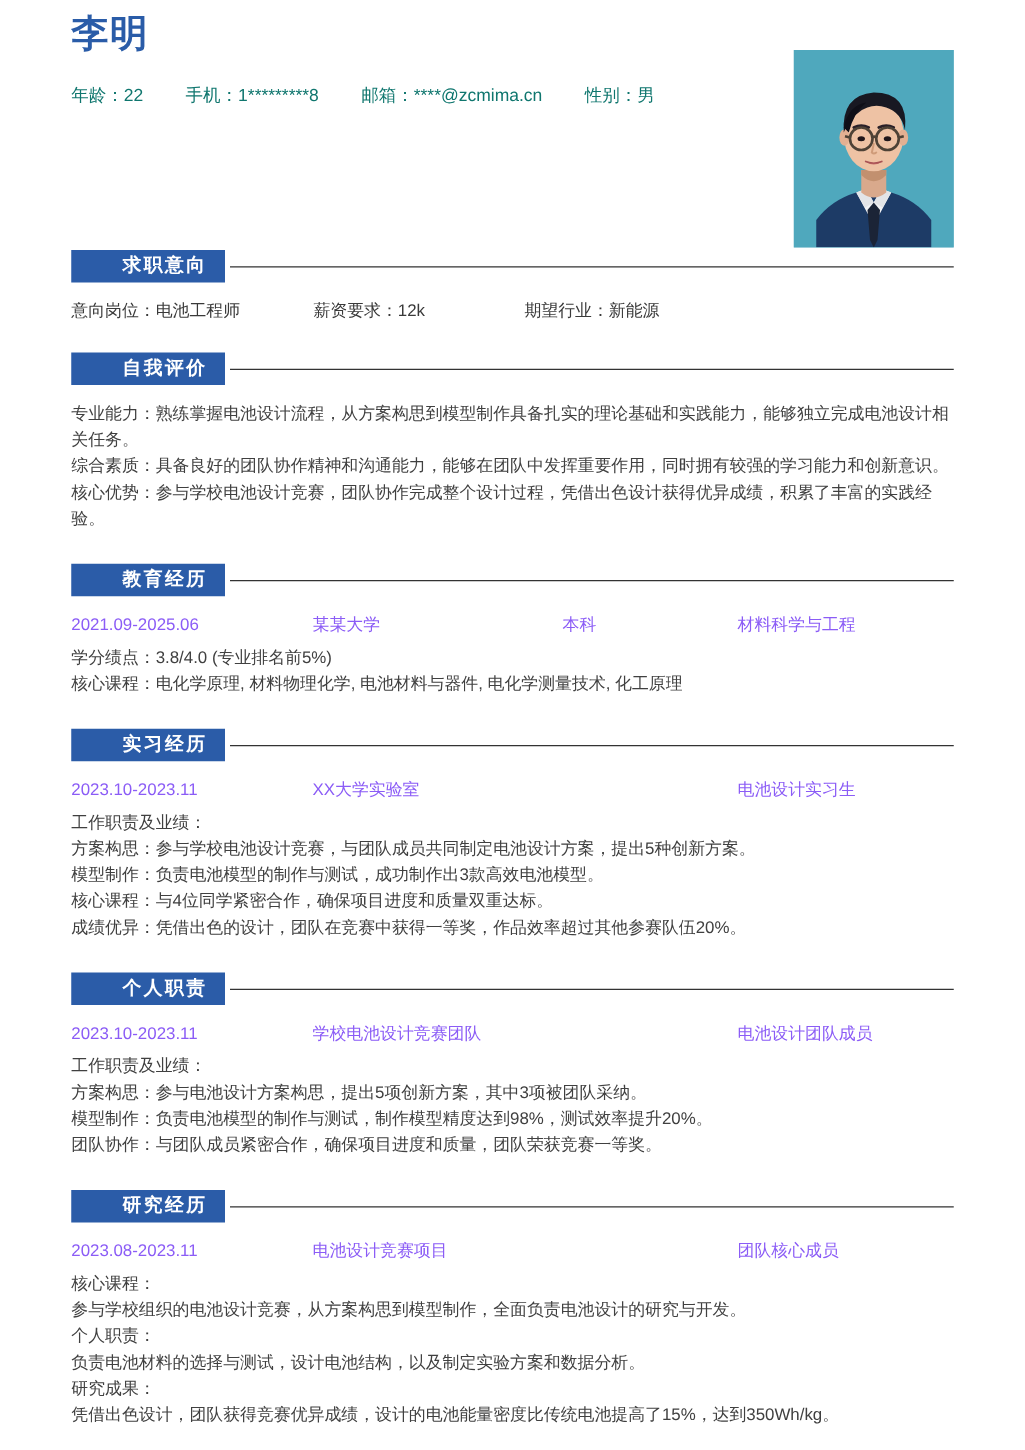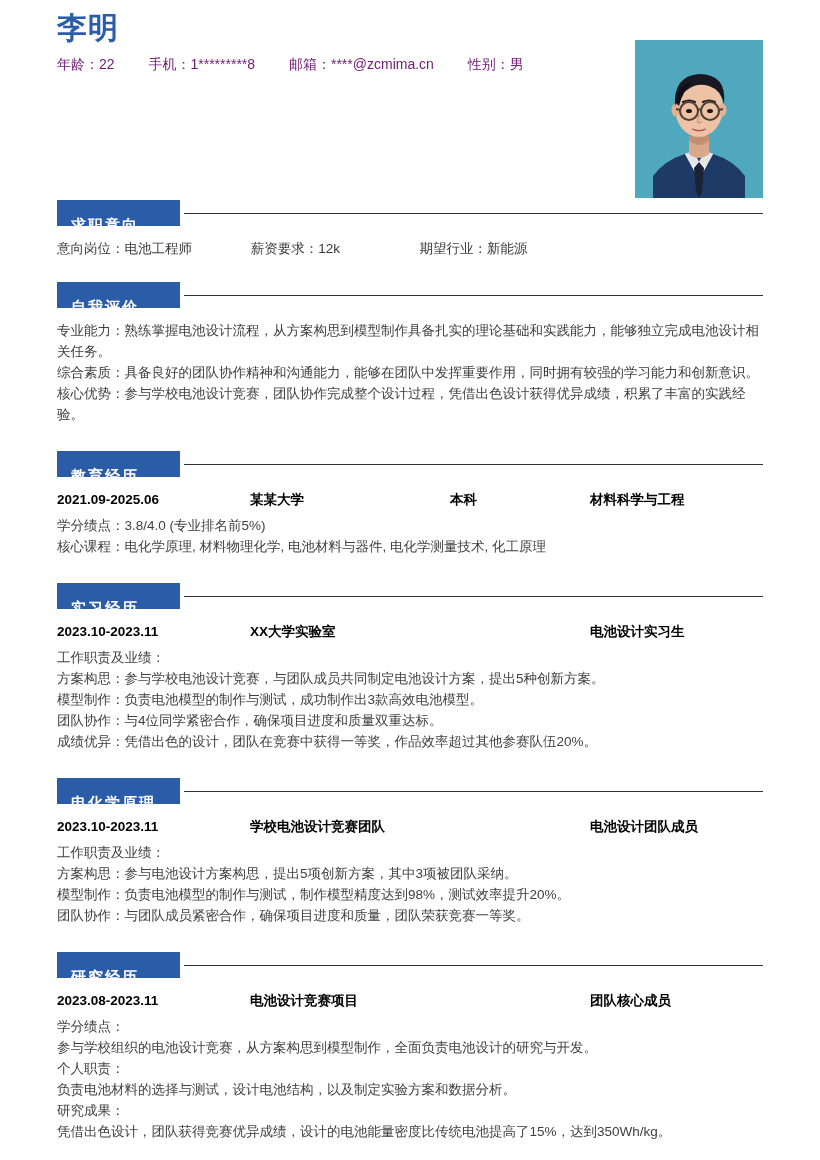--- a/index.html
+++ b/index.html
@@ -33,23 +33,23 @@
   }
   .name {
     font-size: 30px;
     font-weight: bold;
     color: #2a5ca8;
     letter-spacing: 1px;
     line-height: 1.2;
     margin: 10px 0 0 0;
   }
   .contact-row {
-    margin-top: 10px;
+    margin-top: 22px;
     font-size: 14px;
-    color: #701a75;
+    color: #0f766e;
     white-space: nowrap;
   }
   .contact-item {
     display: inline-block;
     margin-right: 30px;
   }
   .contact-item:last-child { margin-right: 0; }
 
   
   .photo {
@@ -73,22 +73,22 @@
   }
   .sec-chip {
     background: #2b5ca8;
     color: #ffffff;
     font-size: 15px;
     font-weight: bold;
     letter-spacing: 2px;
     height: 26px;
     line-height: 26px;
     min-width: 123px;
-    text-align: left;
-    padding: 12px 14px;
+    text-align: right;
+    padding: 0 14px;
     box-sizing: border-box;
     flex: 0 0 auto;
   }
   .sec-rule {
     flex: 1 1 auto;
     height: 1px;
     background: #333333;
     margin-left: 4px;
     margin-right: 0px;
   }
@@ -106,22 +106,22 @@
     color: #3a3a3a;
     line-height: 22px;
     white-space: nowrap;
   }
   .inline-row .cell { display: inline-block; }
 
   
   .exp-row {
     display: flex;
     font-size: 13.5px;
-    font-weight: bold;
-    color: #000000;
+    font-weight: normal;
+    color: #8b5cf6;
     line-height: 22px;
     margin-bottom: 4px;
   }
   .exp-date   { width: 193px; flex: 0 0 193px; }
   .exp-org-a  { width: 200px; flex: 0 0 200px; }
   .exp-org-b  { width: 340px; flex: 0 0 340px; }
   .exp-deg    { width: 140px; flex: 0 0 140px; }
   .exp-role   { flex: 1 1 auto; }
   .block-gap-m { height: 22px; }
   .block-gap-l { height: 26px; }
@@ -233,29 +233,29 @@
       <div class="sec-rule"></div>
     </div>
     <div class="exp-row">
       <div class="exp-date">2023.10-2023.11</div>
       <div class="exp-org-b">XX大学实验室</div>
       <div class="exp-role">电池设计实习生</div>
     </div>
     <p class="para">工作职责及业绩：</p>
     <p class="para">方案构思：参与学校电池设计竞赛，与团队成员共同制定电池设计方案，提出5种创新方案。</p>
     <p class="para">模型制作：负责电池模型的制作与测试，成功制作出3款高效电池模型。</p>
-    <p class="para">团队协作：与4位同学紧密合作，确保项目进度和质量双重达标。</p>
+    <p class="para">核心课程：与4位同学紧密合作，确保项目进度和质量双重达标。</p>
     <p class="para">成绩优异：凭借出色的设计，团队在竞赛中获得一等奖，作品效率超过其他参赛队伍20%。</p>
   </div>
 
   <div class="block-gap-l"></div>
 
   <div class="section">
     <div class="sec-head">
-      <div class="sec-chip">电化学原理</div>
+      <div class="sec-chip">个人职责</div>
       <div class="sec-rule"></div>
     </div>
     <div class="exp-row">
       <div class="exp-date">2023.10-2023.11</div>
       <div class="exp-org-b">学校电池设计竞赛团队</div>
       <div class="exp-role">电池设计团队成员</div>
     </div>
     <p class="para">工作职责及业绩：</p>
     <p class="para">方案构思：参与电池设计方案构思，提出5项创新方案，其中3项被团队采纳。</p>
     <p class="para">模型制作：负责电池模型的制作与测试，制作模型精度达到98%，测试效率提升20%。</p>
@@ -267,21 +267,21 @@
   <div class="section">
     <div class="sec-head">
       <div class="sec-chip">研究经历</div>
       <div class="sec-rule"></div>
     </div>
     <div class="exp-row">
       <div class="exp-date">2023.08-2023.11</div>
       <div class="exp-org-b">电池设计竞赛项目</div>
       <div class="exp-role">团队核心成员</div>
     </div>
-    <p class="para">学分绩点：</p>
+    <p class="para">核心课程：</p>
     <p class="para">参与学校组织的电池设计竞赛，从方案构思到模型制作，全面负责电池设计的研究与开发。</p>
     <p class="para">个人职责：</p>
     <p class="para">负责电池材料的选择与测试，设计电池结构，以及制定实验方案和数据分析。</p>
     <p class="para">研究成果：</p>
     <p class="para">凭借出色设计，团队获得竞赛优异成绩，设计的电池能量密度比传统电池提高了15%，达到350Wh/kg。</p>
   </div>
 
   <div class="block-gap-m"></div>
 
   <div class="section">

